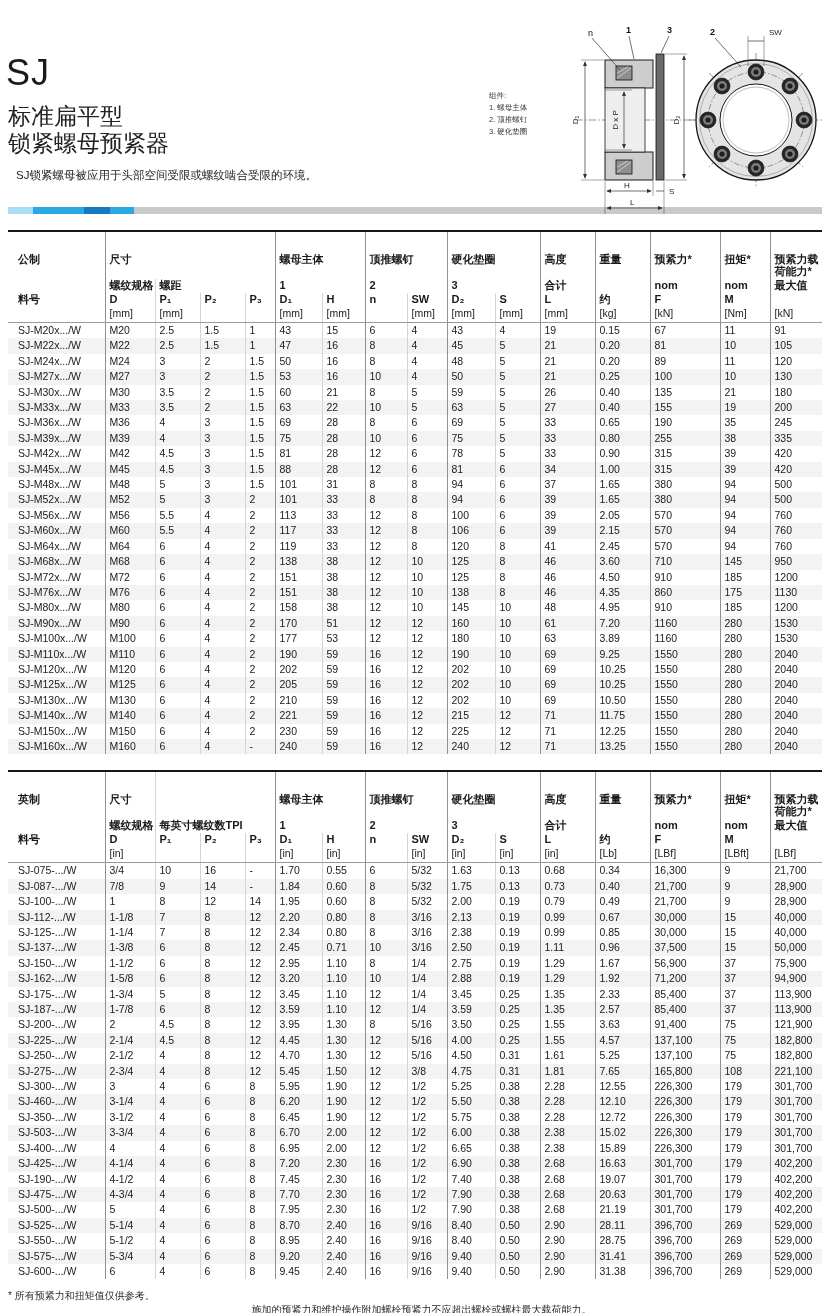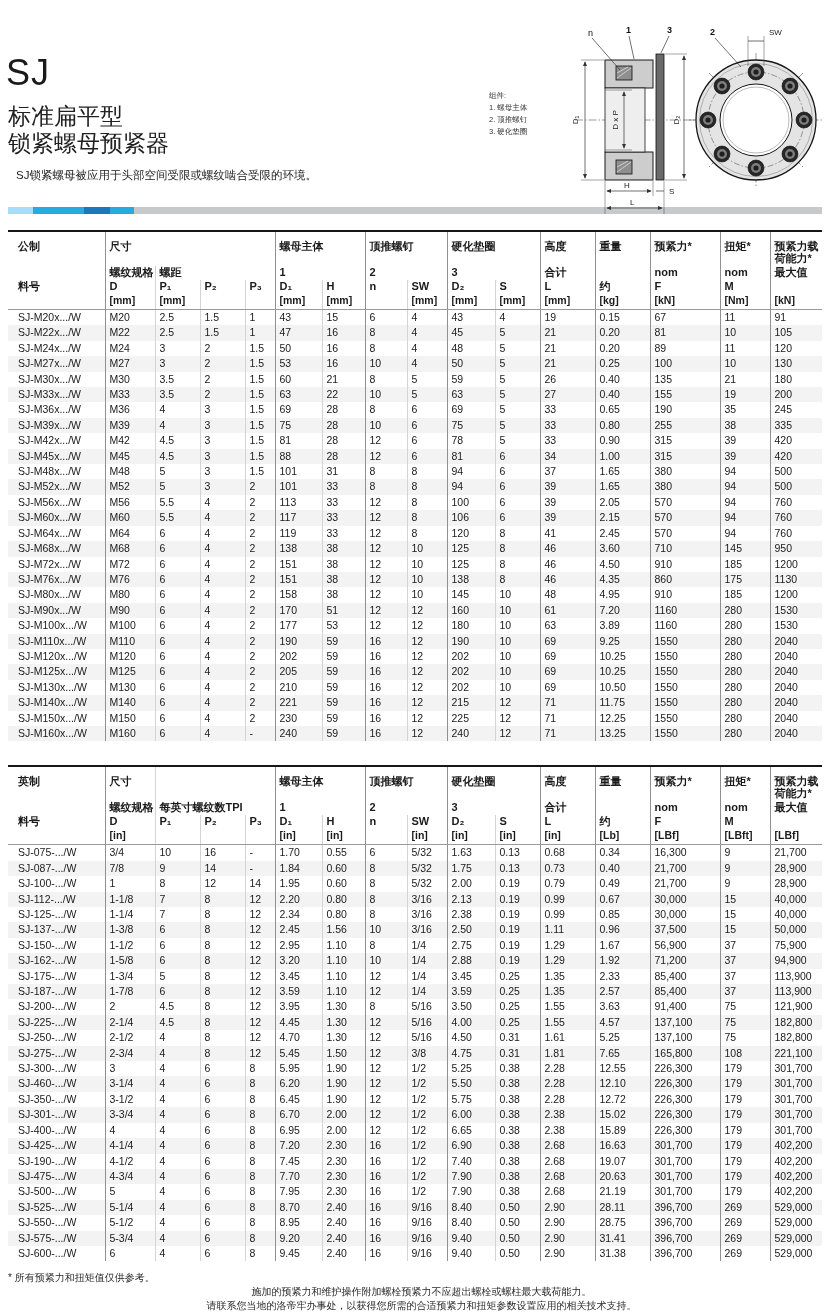--- a/index.html
+++ b/index.html
@@ -37,34 +37,34 @@
   .sh{fill:#1f1f1f;}
 
   
   .bar{margin-left:8px;width:814px;height:7px;display:flex;}
   .seg{height:7px;display:block;}
 
   
   table.t{border-collapse:collapse;table-layout:fixed;width:814px;margin:16px 0 0 8px;
           border-top:2px solid #161616;}
   table.t th{font-weight:700;font-size:11px;text-align:left;padding:0 1px 0 4px;vertical-align:top;}
-  tr.r1 th{padding-top:8px;line-height:12px;height:26px;}
+  tr.r1 th{padding-top:21px;line-height:12px;height:26px;}
   tr.r2 th{line-height:13px;height:14px;}
   tr.r3 th{line-height:13px;height:14px;}
-  tr.r4 th{font-weight:700;font-size:10.5px;line-height:13px;height:14px;
+  tr.r4 th{font-weight:400;font-size:10.5px;line-height:13px;height:14px;
            border-bottom:1px solid #9a9a9a;padding-bottom:1px;}
   th.c{text-align:center;}
   th.cap{white-space:normal;}
   tbody td{font-size:10.5px;line-height:15.4px;height:15.4px;padding:0 0 0 4px;
            white-space:nowrap;overflow:hidden;}
   tbody tr:nth-child(even){background:#f3f3f3;}
   .first{padding-left:10px !important;}
   .g{border-left:1px solid #909090;}
   .s{border-left:1px solid #d4d4d4;}
-  #imperial{margin-top:24px;}
+  #imperial{margin-top:16px;}
 
   
   .fn{margin:10px 0 0 8px;font-size:10px;line-height:14px;color:#2a2a2a;}
   .fn .ind{padding-left:5px;text-align:center;}
 </style>
 </head>
 <body>
 
 <div class="page">
 
@@ -959,21 +959,21 @@
           <td class="g">15</td>
           <td class="g">40,000</td>
         </tr>
         <tr>
           <td class="first">SJ-137-.../W</td>
           <td class="g">1-3/8</td>
           <td class="s">6</td>
           <td class="s">8</td>
           <td class="s">12</td>
           <td class="g">2.45</td>
-          <td class="s">1.56</td>
+          <td class="s">0.71</td>
           <td class="g">10</td>
           <td class="s">3/16</td>
           <td class="g">2.50</td>
           <td class="s">0.19</td>
           <td class="g">1.11</td>
           <td class="g">0.96</td>
           <td class="g">37,500</td>
           <td class="g">15</td>
           <td class="g">50,000</td>
         </tr>
@@ -1169,21 +1169,21 @@
           <td class="s">1/2</td>
           <td class="g">5.75</td>
           <td class="s">0.38</td>
           <td class="g">2.28</td>
           <td class="g">12.72</td>
           <td class="g">226,300</td>
           <td class="g">179</td>
           <td class="g">301,700</td>
         </tr>
         <tr>
-          <td class="first">SJ-301-.../W</td>
+          <td class="first">SJ-503-.../W</td>
           <td class="g">3-3/4</td>
           <td class="s">4</td>
           <td class="s">6</td>
           <td class="s">8</td>
           <td class="g">6.70</td>
           <td class="s">2.00</td>
           <td class="g">12</td>
           <td class="s">1/2</td>
           <td class="g">6.00</td>
           <td class="s">0.38</td>

